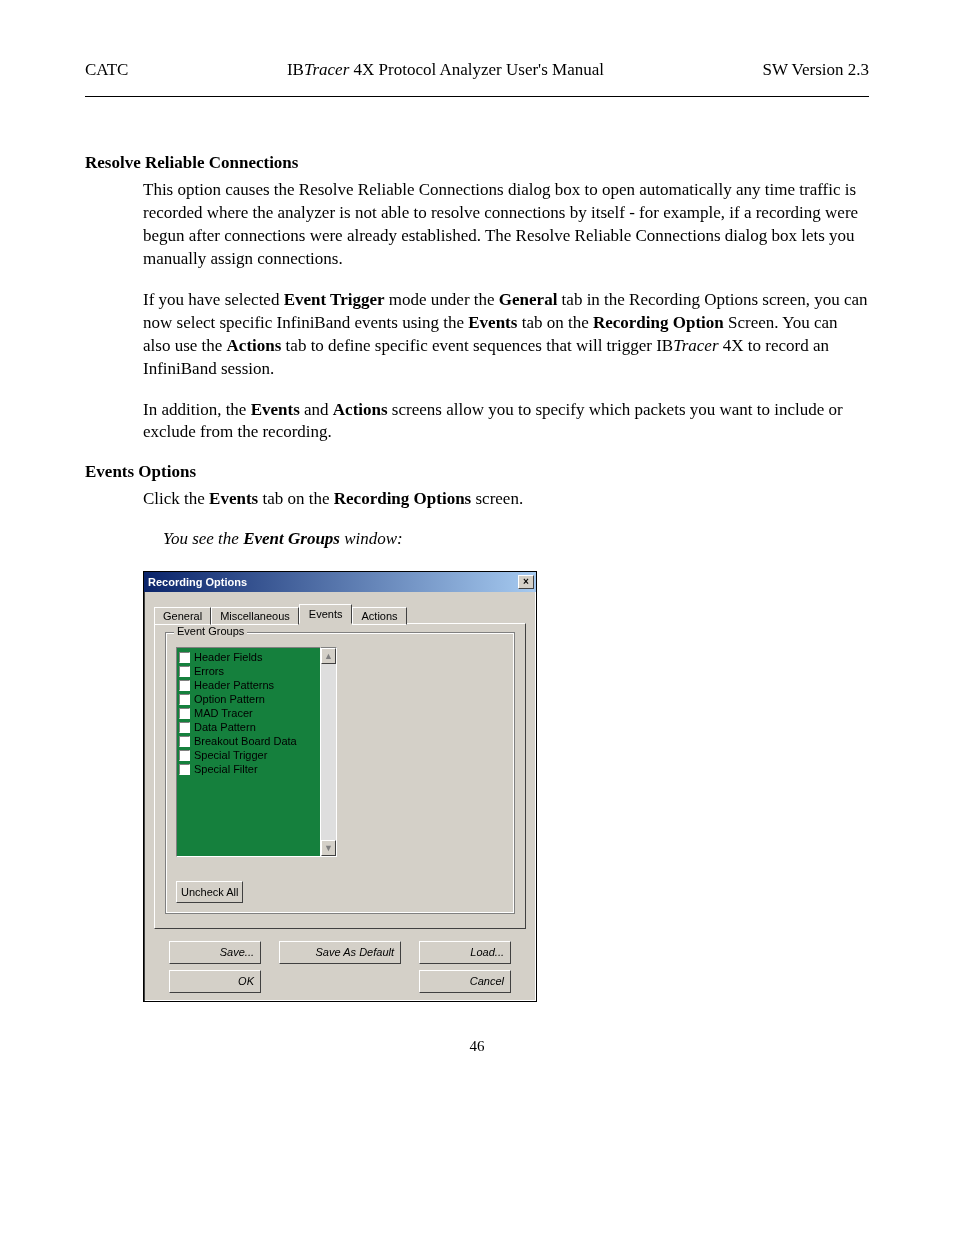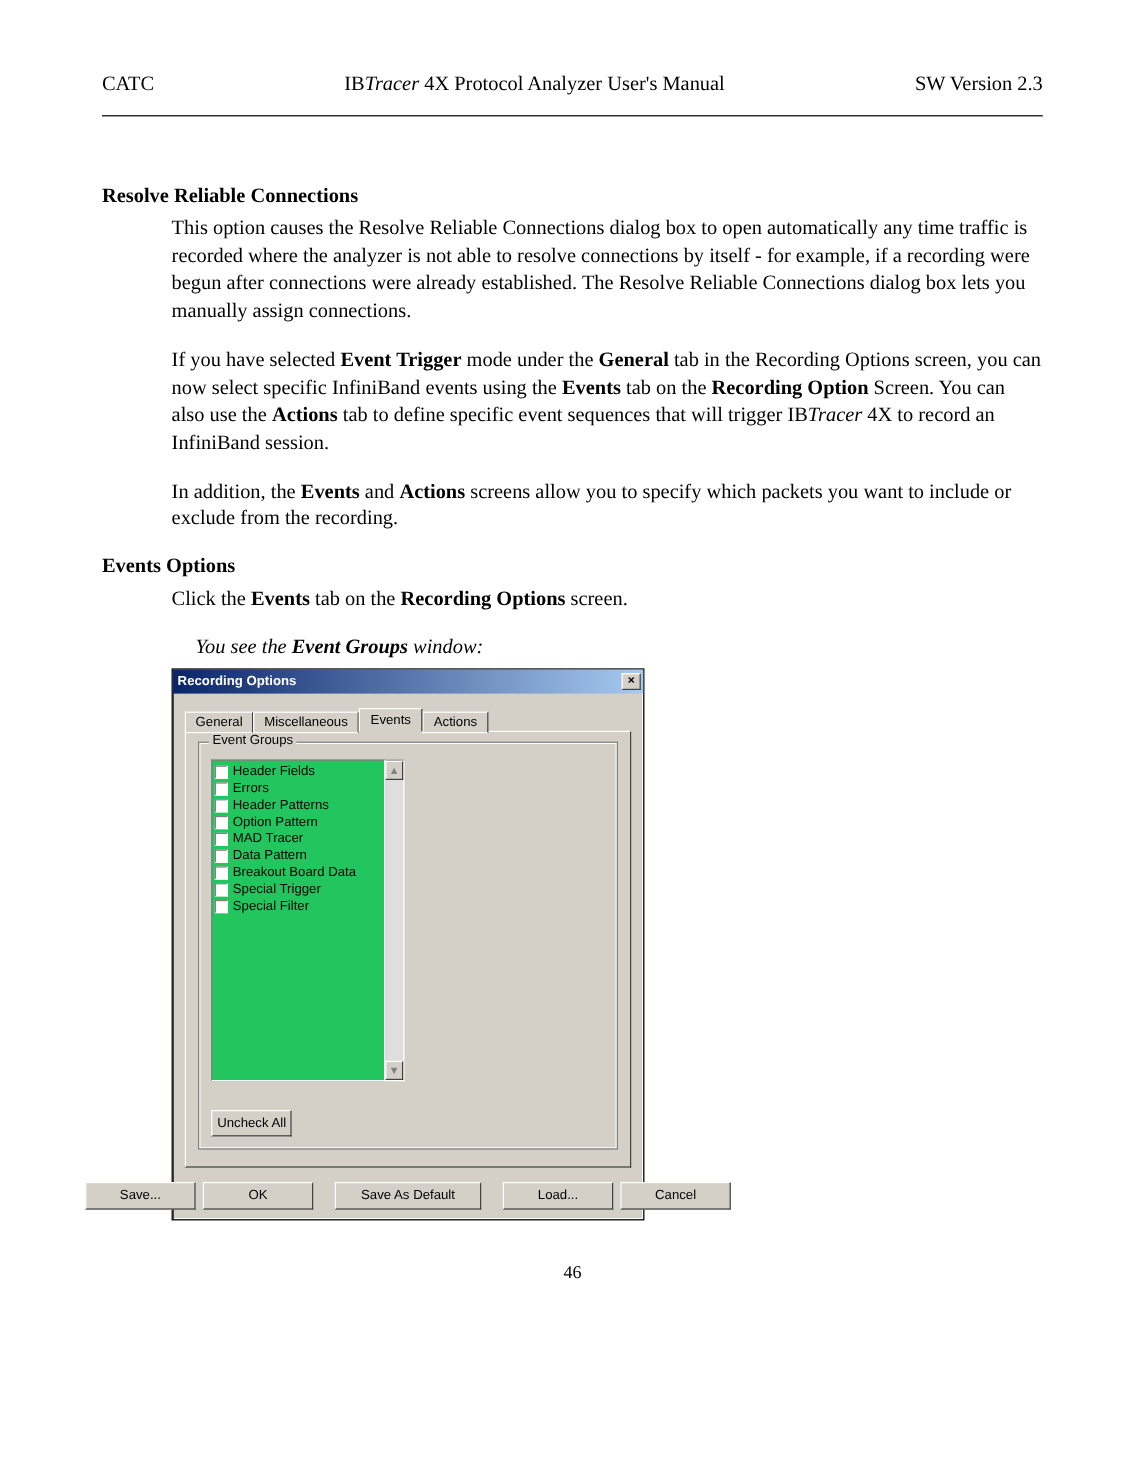--- a/index.html
+++ b/index.html
@@ -36,21 +36,21 @@
     margin: 0 0 18px 58px;
   }
   .h2 {
     font-size: 28px;
     margin: 26px 0 14px 0;
     font-weight: normal;
   }
   .caption-ital {
     font-style: italic;
     font-size: 17px;
-    margin: 0 0 8px 78px;
+    margin: 0 0 22px 78px;
   }
   .page-num {
     text-align: center;
     font-size: 15px;
     margin-top: 36px;
   }
 
   
   .dialog {
     width: 394px;
@@ -132,27 +132,27 @@
     left: 8px;
     background: #d4d0c8;
     padding: 0 3px;
     font-size: 11px;
   }
   .list-wrap {
     display: flex;
     width: 162px;
   }
   .listbox {
-    background: #22c55e;
+    background: #15803d;
     border-top: 1px solid #808080;
     border-left: 1px solid #808080;
     border-right: 1px solid #fff;
     border-bottom: 1px solid #fff;
     width: 145px;
-    height: 268px;
+    height: 210px;
     padding: 2px 2px;
     overflow: hidden;
   }
   .scrollbar {
     width: 16px;
     display: flex;
     flex-direction: column;
     background: #dedede;
     border-top: 1px solid #808080;
     border-right: 1px solid #fff;
@@ -191,35 +191,37 @@
   .winbtn {
     display: inline-block;
     min-width: 76px;
     height: 23px;
     background: #d4d0c8;
     border-top: 1px solid #fff;
     border-left: 1px solid #fff;
     border-right: 1px solid #404040;
     border-bottom: 1px solid #404040;
     font-size: 11px;
-    text-align: center;
+    text-align: right;
     line-height: 21px;
     padding: 0 6px;
   }
   .btn-uncheck { margin-top: 24px; min-width: 62px; padding: 0 4px; height:22px; line-height:20px;}
   .bottom-btns {
     display: flex;
     justify-content: center;
     gap: 18px;
     margin-top: 12px;
   }
   .bottom-btns .col {
     display: flex;
+    flex-direction: column;
     gap: 6px;
     align-items: center;
+    font-style: italic;
   }
   .bottom-btns .winbtn { width: 92px; min-width: 92px; }
 </style>
 </head>
 <body>
 
 <div class="page">
   <div class="running-head">
     <span>CATC</span>
     <span class="rh-center">

